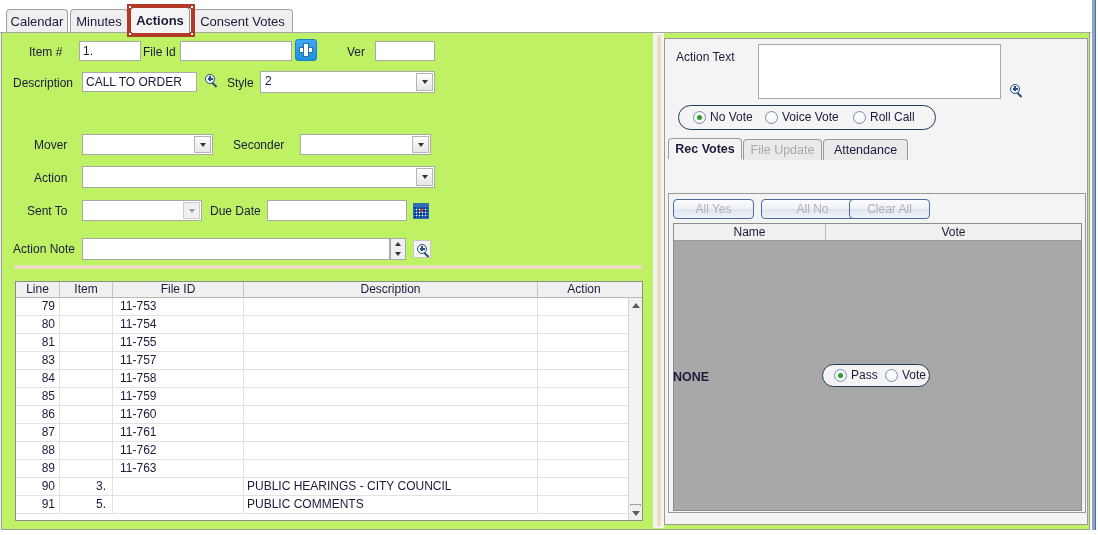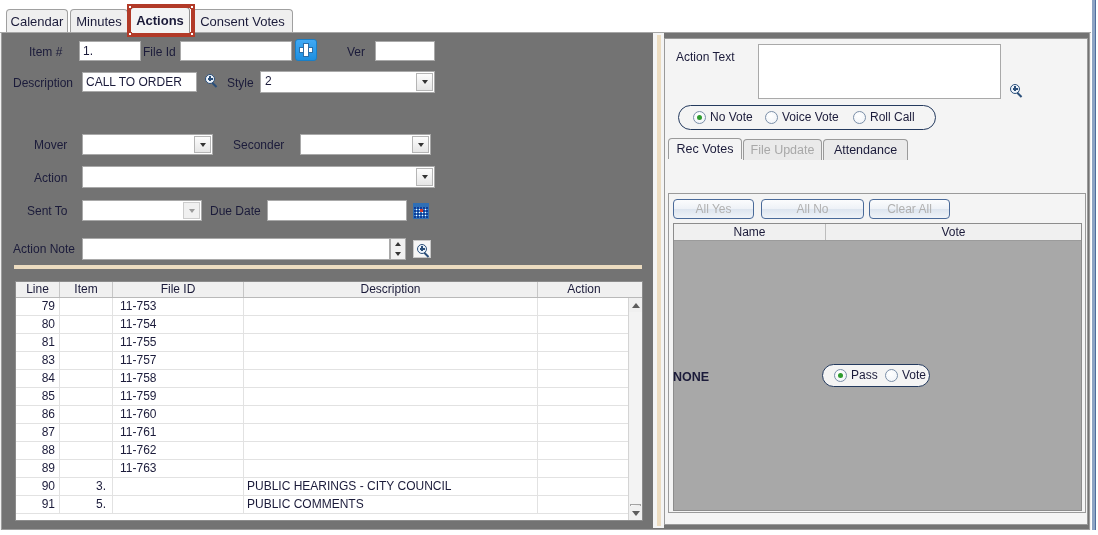--- a/index.html
+++ b/index.html
@@ -76,21 +76,21 @@
   }
   .sh-tl { left: -3px; top: -3px; }
   .sh-tr { right: -3px; top: -3px; }
   .sh-bl { left: -3px; bottom: -3px; }
   .sh-br { right: -3px; bottom: -3px; }
 
   
   .content {
     position: absolute; left: 1px; top: 33px;
     width: 1089px; height: 497px;
-    background: #737373;
+    background: #bef264;
     border: 1px solid #9d9d9d;
     border-top: none;
     box-sizing: border-box;
   }
 
   .left-pane {
     position: absolute; left: 0; top: 0; width: 651px; height: 495px;
   }
   .vdivider {
     position: absolute; left: 651px; top: 0; width: 11px; height: 495px;
@@ -372,21 +372,21 @@
     border-radius: 4px 4px 0 0;
     background: #eaeaea;
     line-height: 20px;
     text-align: center;
     font-size: 12.5px;
     box-sizing: border-box;
     color: #1b1b3a;
   }
   .itab.active {
     background: #f4f4f4;
-    font-weight: normal;
+    font-weight: bold;
     z-index: 3;
   }
   .itab.disabled { color: #a8a8a8; }
 
   .ipanel {
     position: absolute; left: 3px; top: 154px; width: 418px; height: 320px;
     background: #f4f4f4;
     border: 1px solid #9a9a9a;
     box-sizing: border-box;
   }
@@ -705,21 +705,21 @@
           <span>Attendance</span>
         </div>
 
         <div class="ipanel">
           <div class="btn disabled" style="left:4px; top:5px; width:81px;">
             <span>All Yes</span>
           </div>
           <div class="btn disabled" style="left:92px; top:5px; width:103px;">
             <span>All No</span>
           </div>
-          <div class="btn disabled" style="left:180px; top:5px; width:81px;margin-left:20px;">
+          <div class="btn disabled" style="left:180px; top:5px; width:81px;">
             <span>Clear All</span>
           </div>
 
           <div class="vlist">
             <div class="vlist-head">
               <div class="vh" style="left:152px; right:0; border-right:none;">Vote</div>
               <div class="vh" style="left:0; width:152px;">Name</div>
             </div>
             <div class="vlist-body" id="votes-body"></div>
           </div>

